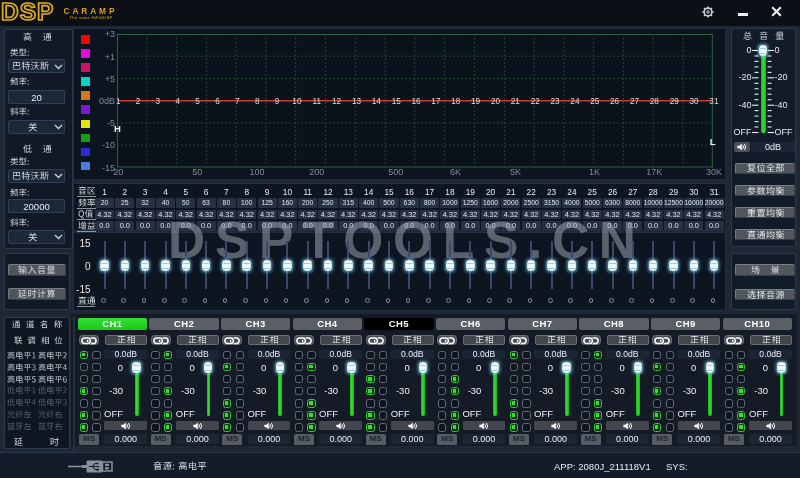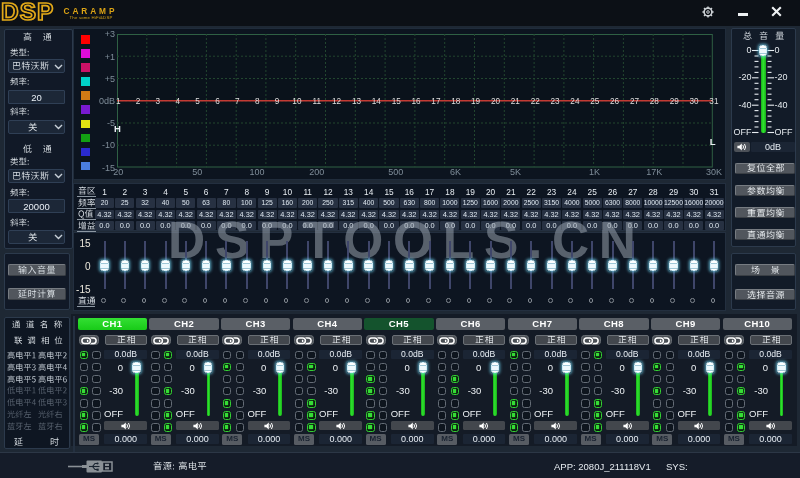--- a/index.html
+++ b/index.html
@@ -730,21 +730,21 @@
 <div class="wlab" style="left:316.6px;top:408.1px;width:21.5px;text-align:right">OFF</div>
 <div class="gbar" style="left:349.8px;top:367px;height:48.5px"></div>
 <div class="thumb" style="left:347.4px;top:361.8px;width:8.4px;height:11px"></div>
 <div class="abs" style="left:319.4px;top:420.6px;width:42.6px;height:9.8px;background:#43474d;border-radius:1.5px"></div>
 <svg class="abs" style="left:336.1px;top:421.6px" width="10" height="8" viewBox="0 0 10 8">
       <path d="M0.4 2.7h1.9l2.5-2.3v7.2L2.3 5.3H0.4z" fill="#fff"></path>
       <path d="M6.1 2.5q1.2 1.5 0 3M7.7 1.3q2 2.7 0 5.4" stroke="#fff" stroke-width="1" fill="none" stroke-linecap="round"></path>
     </svg>
 <div class="abs" style="left:294.0px;top:434.3px;width:20px;height:10.4px;background:#575c63;border-radius:1.5px;color:#1a2331;font-size:8px;font-weight:bold;text-align:center;line-height:10.4px">MS</div>
 <div class="navybox" style="left:319.4px;top:433.8px;width:42.6px;height:10.7px;font-size:9px;line-height:10.7px">0.000</div>
-<div class="hdr" style="left:364.2px;top:318px;background:#14532d">CH5</div>
+<div class="hdr" style="left:364.2px;top:318px;background:#000000">CH5</div>
 <div class="abs" style="left:365.6px;top:334.8px;width:20px;height:10.6px;background:#4b5056;border-radius:3.5px;border:1px solid #696e74"></div>
 <svg class="abs" style="left:367.6px;top:336.9px" width="16" height="8" viewBox="0 0 16 8">
       <g fill="none">
         <rect x="6.6" y="1.1" width="8.5" height="5.5" rx="2.75" stroke="#fff" stroke-width="1.5"></rect>
         <rect x="0.9" y="1.1" width="8.5" height="5.5" rx="2.75" stroke="#4b5056" stroke-width="3.1"></rect>
         <rect x="0.9" y="1.1" width="8.5" height="5.5" rx="2.75" stroke="#fff" stroke-width="1.5"></rect>
       </g>
     </svg>
 <div class="abs" style="left:391.6px;top:334.8px;width:42px;height:10.6px;background:#43474d;border-radius:2px;border:1px solid #6a6f75"></div>
 <svg class="abs" style="left:403.3px;top:334.3px;overflow:visible" width="20" height="11">

